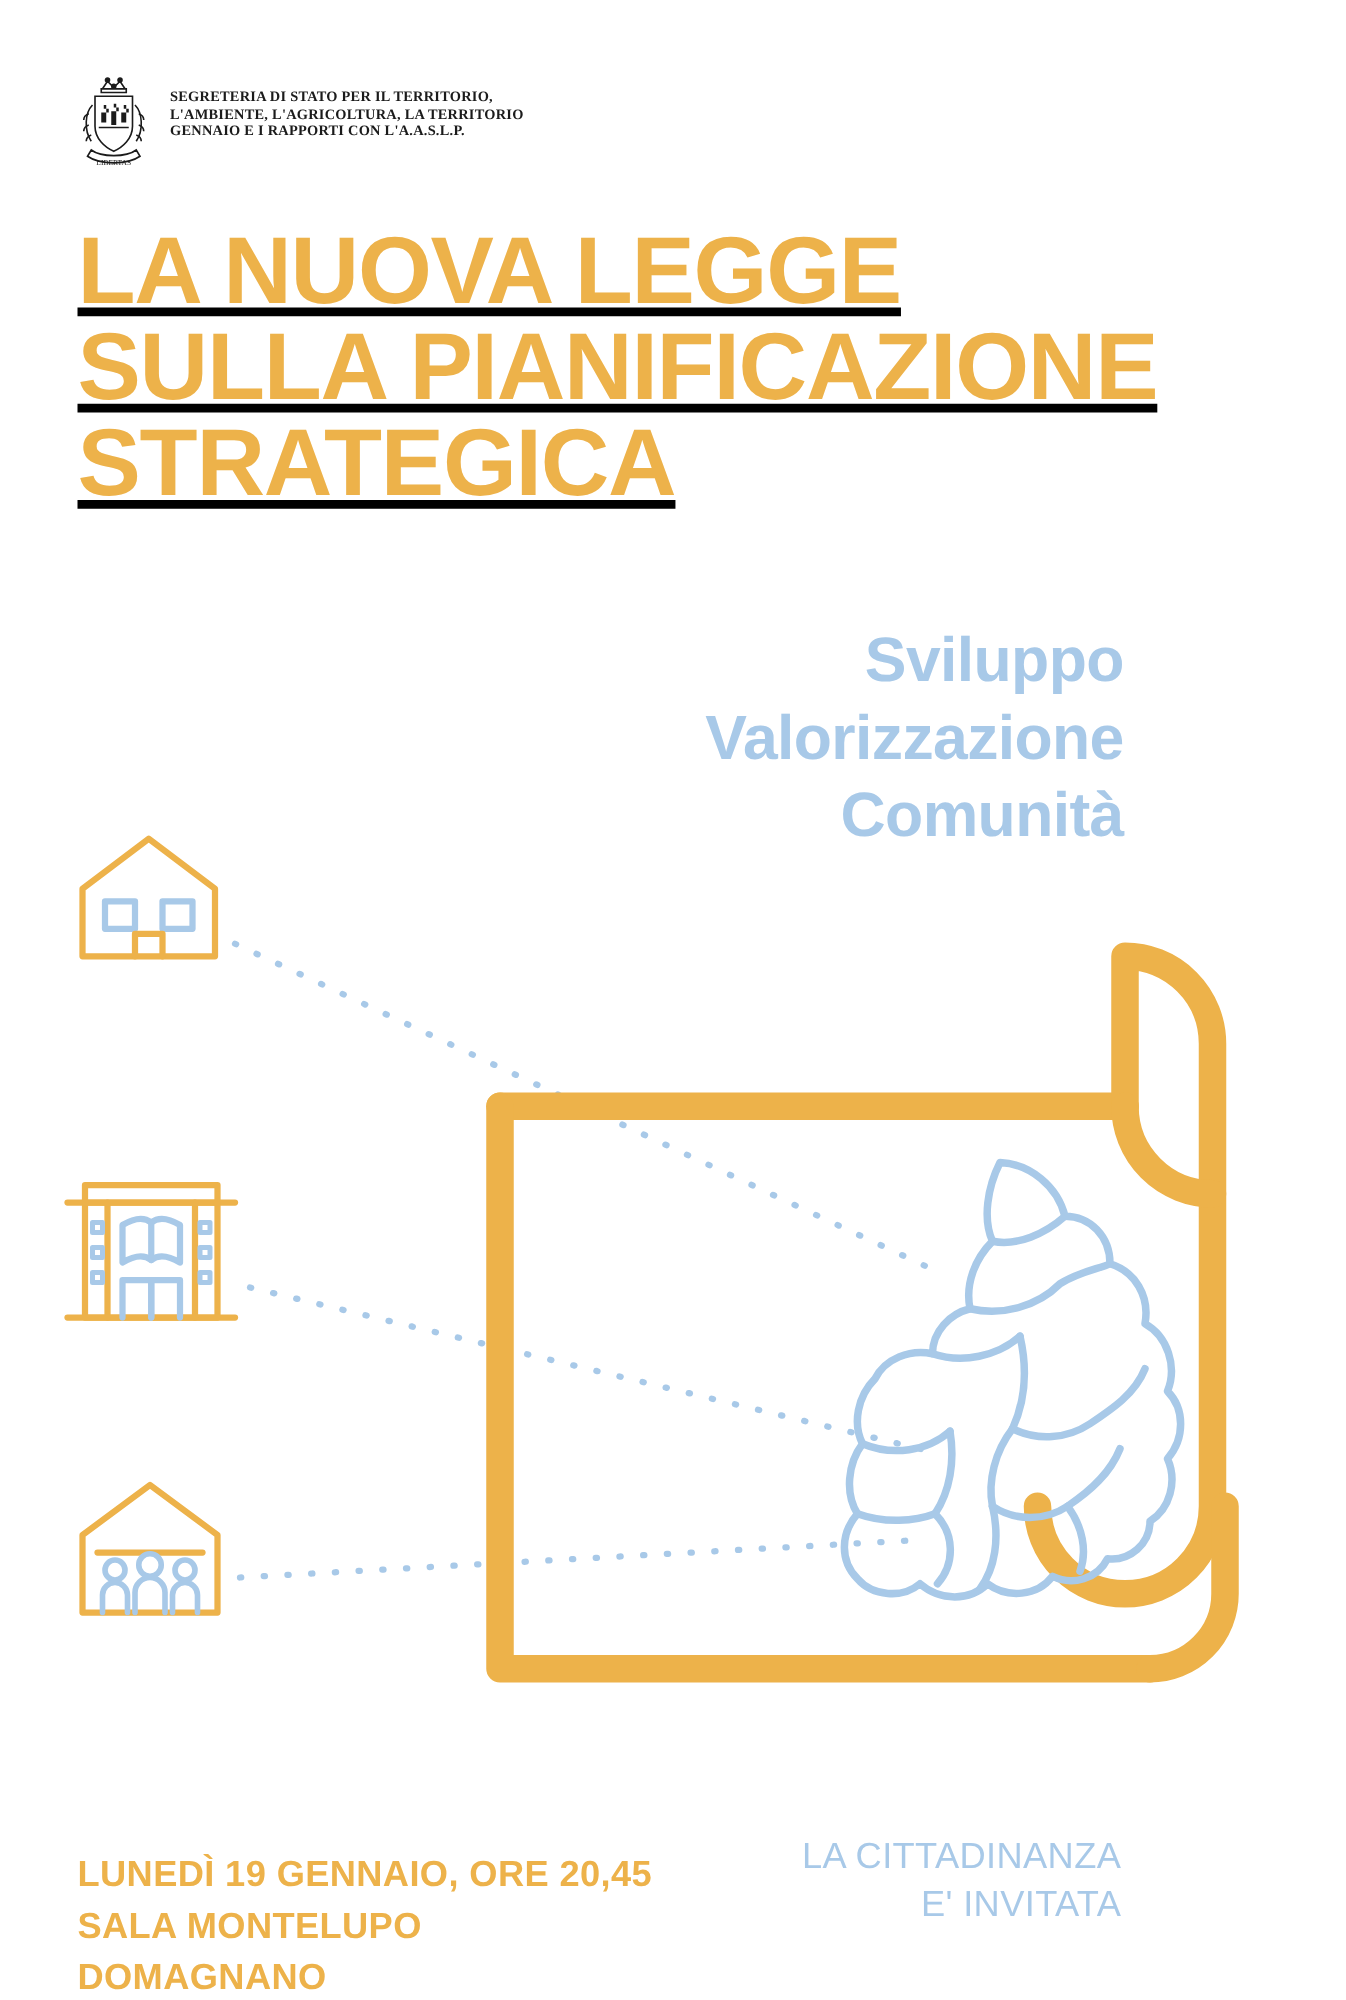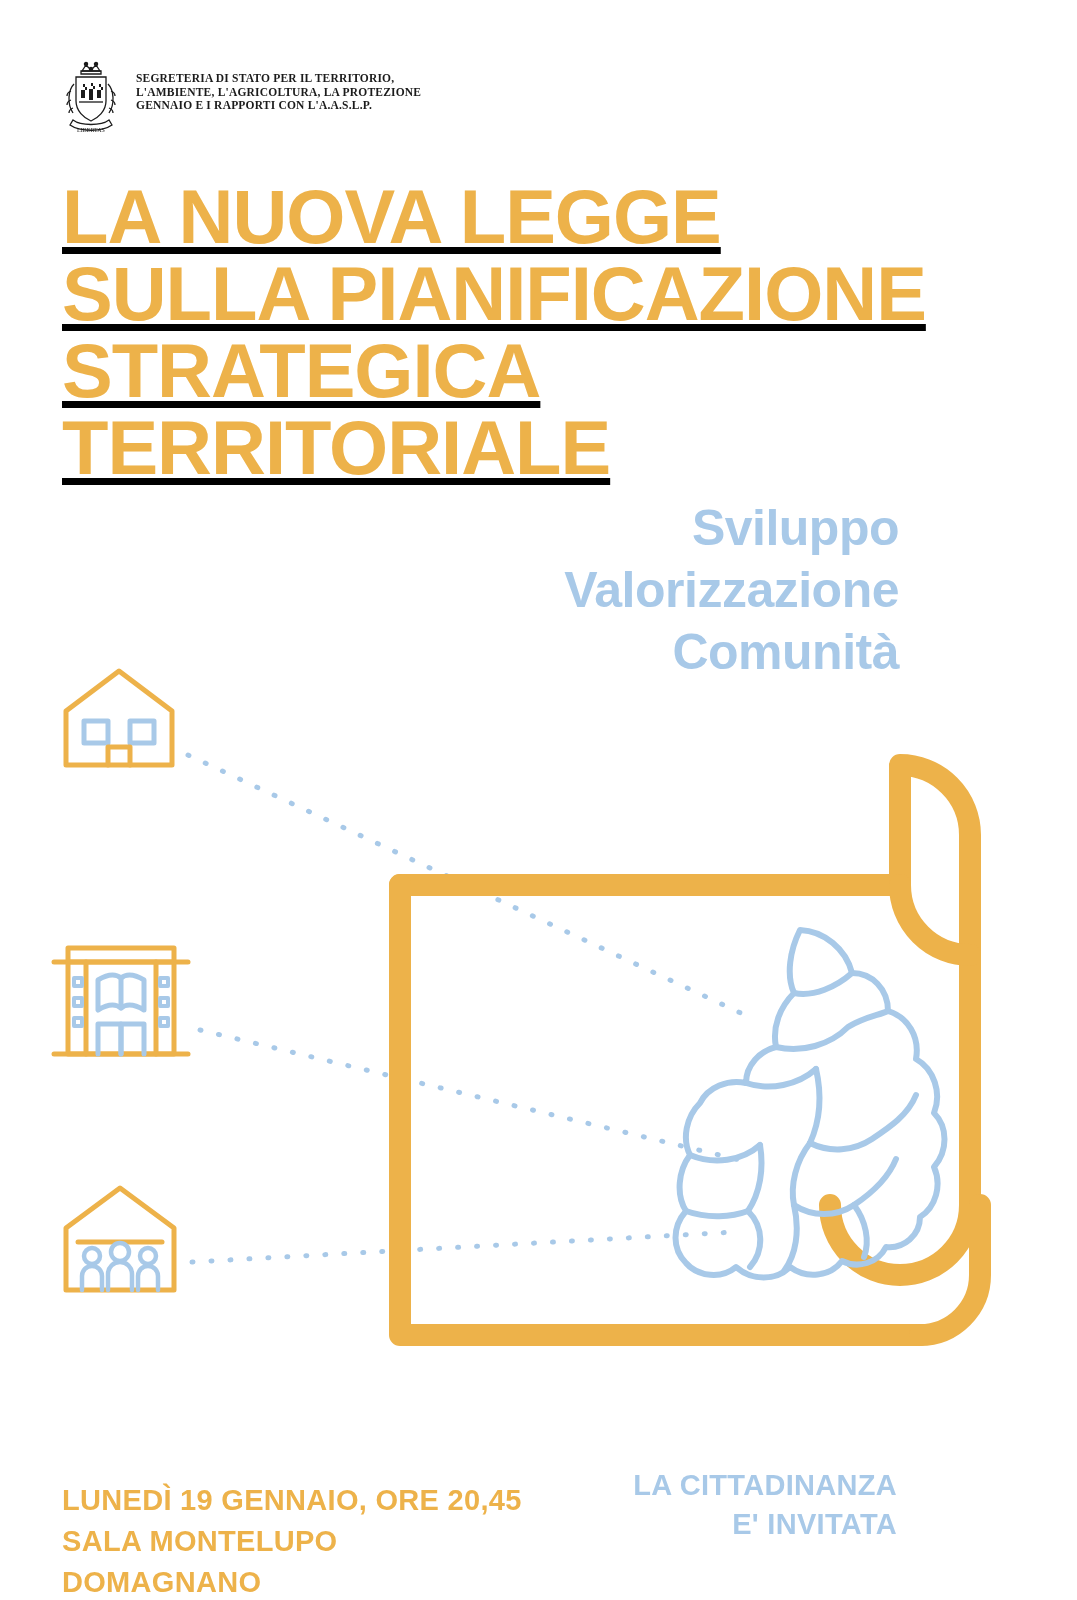--- a/index.html
+++ b/index.html
@@ -106,21 +106,21 @@
     text-transform: uppercase;
     white-space: nowrap;
   }
   .footer-right {
     position: absolute;
     right: 80px;
     top: 1466px;
     text-align: right;
   }
   .footer-right div {
-    font-weight: bold;
+    font-weight: normal;
     font-size: 29px;
     line-height: 39px;
     color: #a8c9e8;
     letter-spacing: 0.3px;
     text-transform: uppercase;
     white-space: nowrap;
   }
 </style>
 </head>
 <body>
@@ -150,30 +150,29 @@
           <path d="M11 42 c-3 1 -4 3 -4 5 M51 42 c3 1 4 3 4 5"></path>
           <path d="M13 50 c-3 1 -4 3 -4 5 M49 50 c3 1 4 3 4 5"></path>
 
           <path d="M13 62 c8 6 28 6 36 0 l3 5 c-10 7 -32 7 -42 0 z"></path>
         </g>
         <text x="31" y="74" font-size="6" font-family="Liberation Serif, serif" text-anchor="middle" fill="#1b1b1b">LIBERTAS</text>
       </svg>
     </span>
     <div class="ministry-lines">
       <div>SEGRETERIA DI STATO PER IL TERRITORIO,</div>
-      <div>L'AMBIENTE, L'AGRICOLTURA, LA PROTEZIONE</div>
+      <div>L'AMBIENTE, L'AGRICOLTURA, LA TERRITORIO</div>
       <div>GENNAIO E I RAPPORTI CON L'A.A.S.L.P.</div>
     </div>
   </div>
 
   <div class="title">
     <div class="title-line">LA NUOVA LEGGE</div>
     <div class="title-line">SULLA PIANIFICAZIONE</div>
     <div class="title-line">STRATEGICA</div>
-    <div class="title-line">TERRITORIALE</div>
   </div>
 
   <div class="subtitle">
     <div class="subtitle-line">Sviluppo</div>
     <div class="subtitle-line">Valorizzazione</div>
     <div class="subtitle-line">Comunità</div>
   </div>
 
   <svg class="dots" aria-hidden="true">
     <g stroke="#a8c9e8" stroke-width="5" stroke-linecap="round" stroke-dasharray="1 18" fill="none">

